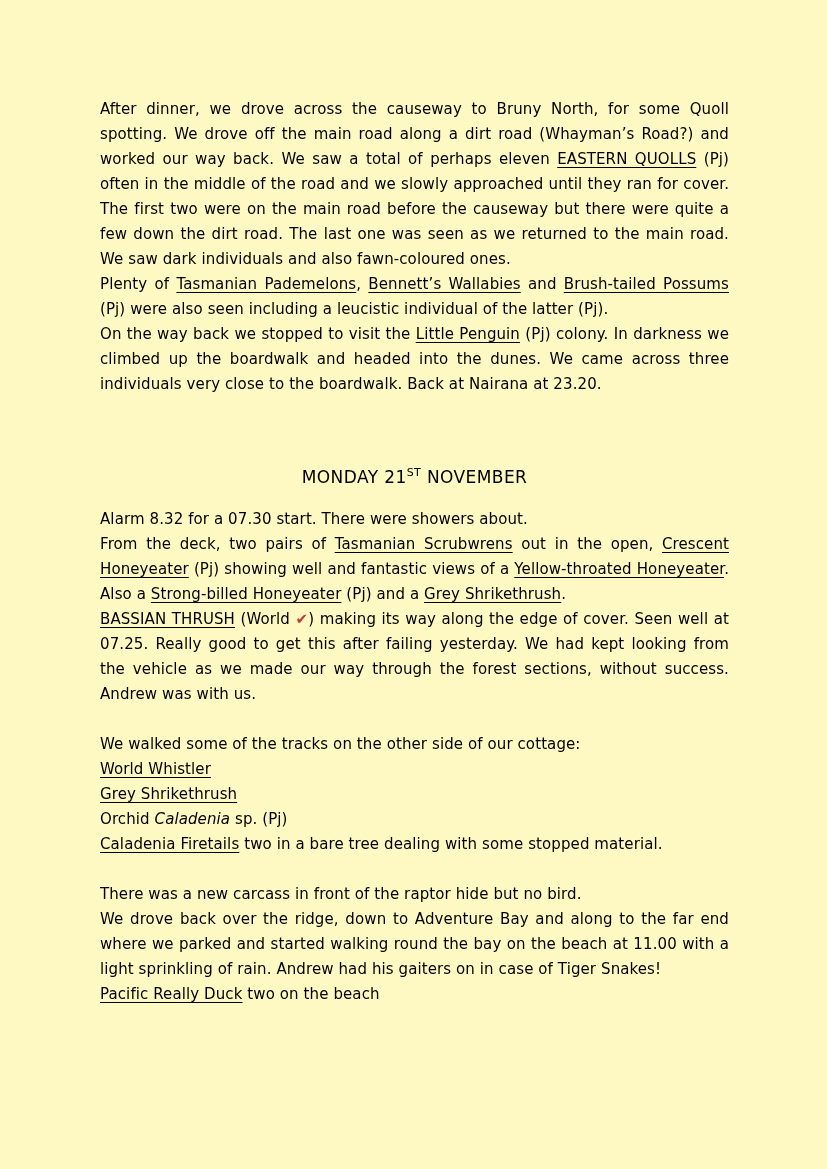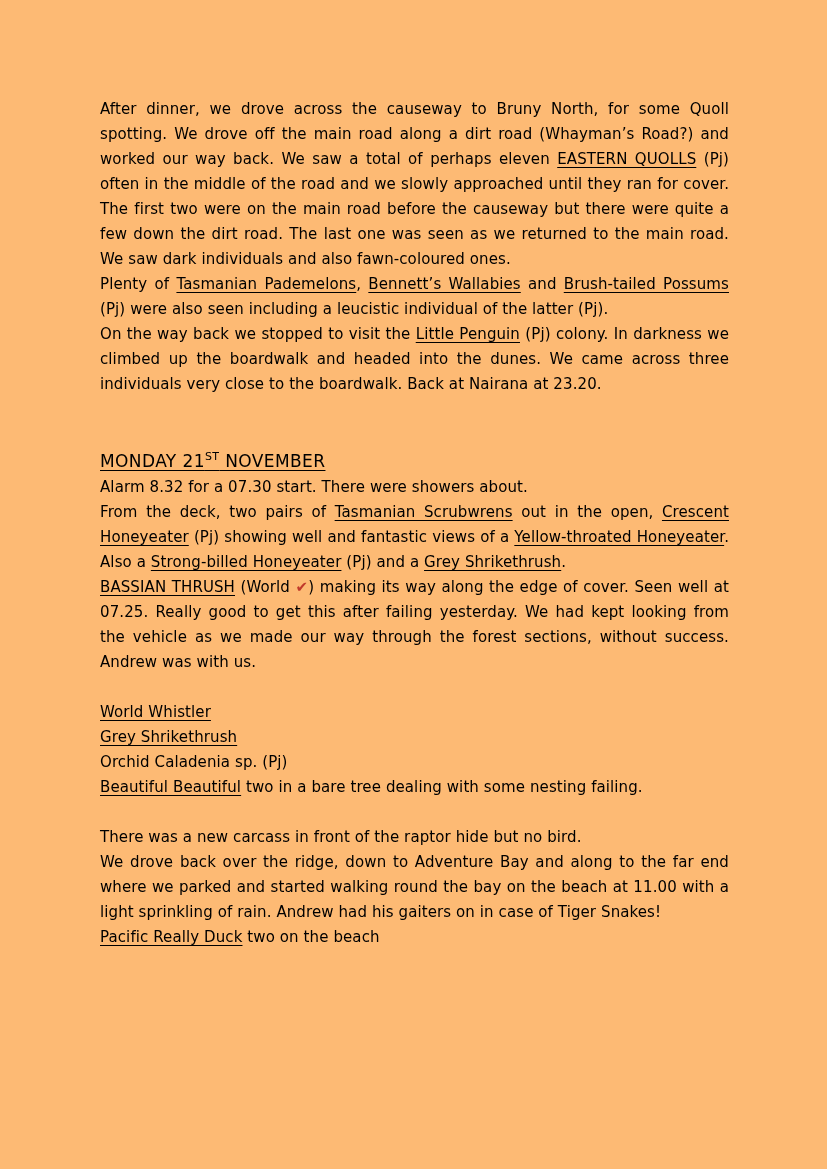--- a/index.html
+++ b/index.html
@@ -7,54 +7,54 @@
     padding: 0;
     background: #ffffff;
     width: 827px;
     height: 1169px;
     overflow: hidden;
   }
   .page {
     position: relative;
     width: 827px;
     height: 1169px;
-    background: #fdba74;
+    background: #fef9c3;
   }
   .content {
     position: absolute;
     left: 100px;
     top: 97px;
     width: 629px;
     font-family: "DejaVu Sans", "Liberation Sans", sans-serif;
     font-size: 15px;
     line-height: 25px;
     color: #000000;
     letter-spacing: 0.1px;
   }
   p.para {
     margin: 0;
     text-align: justify;
   }
   p.heading {
-    margin: 0;
-    text-align: left;
+    margin: 16px;
+    text-align: center;
     font-size: 17px;
     letter-spacing: 0.4px;
-    text-decoration: underline;
     text-underline-offset: 3px;
     line-height: 28px;
   }
   .spacer {
     height: 25px;
   }
   .u {
     text-decoration: underline;
     text-underline-offset: 3px;
   }
   .i {
+    font-style: italic;
   }
   .sup {
     font-size: 11px;
     vertical-align: super;
     line-height: 0;
   }
   .check {
     color: var(--check-color, #c0392b);
     font-weight: bold;
   }
@@ -67,22 +67,23 @@
       <p class="para"><span>After dinner, we drove across the causeway to Bruny North, for some Quoll spotting. We drove off the main road along a dirt road (Whayman’s Road?) and worked our way back. We saw a total of perhaps eleven </span><span class="u">EASTERN QUOLLS</span><span> (Pj) often in the middle of the road and we slowly approached until they ran for cover. The first two were on the main road before the causeway but there were quite a few down the dirt road. The last one was seen as we returned to the main road. We saw dark individuals and also fawn-coloured ones.</span></p>
       <p class="para"><span>Plenty of </span><span class="u">Tasmanian Pademelons</span><span>, </span><span class="u">Bennett’s Wallabies</span><span> and </span><span class="u">Brush-tailed Possums</span><span> (Pj) were also seen including a leucistic individual of the latter (Pj).</span></p>
       <p class="para"><span>On the way back we stopped to visit the </span><span class="u">Little Penguin</span><span> (Pj) colony. In darkness we climbed up the boardwalk and headed into the dunes. We came across three individuals very close to the boardwalk. Back at Nairana at 23.20.</span></p>
       <div class="spacer"></div>
       <div class="spacer"></div>
       <p class="heading"><span>MONDAY 21</span><span class="sup">ST</span><span> NOVEMBER</span></p>
       <p class="para"><span>Alarm 8.32 for a 07.30 start. There were showers about.</span></p>
       <p class="para"><span>From the deck, two pairs of </span><span class="u">Tasmanian Scrubwrens</span><span> out in the open, </span><span class="u">Crescent Honeyeater</span><span> (Pj) showing well and fantastic views of a </span><span class="u">Yellow-throated Honeyeater</span><span>. Also a </span><span class="u">Strong-billed Honeyeater</span><span> (Pj) and a </span><span class="u">Grey Shrikethrush</span><span>.</span></p>
       <p class="para"><span class="u">BASSIAN THRUSH</span><span> (World </span><span class="check">✔</span><span>) making its way along the edge of cover. Seen well at 07.25. Really good to get this after failing yesterday. We had kept looking from the vehicle as we made our way through the forest sections, without success. Andrew was with us.</span></p>
       <div class="spacer"></div>
+      <p class="para"><span>We walked some of the tracks on the other side of our cottage:</span></p>
       <p class="para"><span class="u">World Whistler</span></p>
       <p class="para"><span class="u">Grey Shrikethrush</span></p>
       <p class="para"><span>Orchid </span><span class="i">Caladenia</span><span> sp. (Pj)</span></p>
-      <p class="para"><span class="u">Beautiful Beautiful</span><span> two in a bare tree dealing with some nesting failing.</span></p>
+      <p class="para"><span class="u">Caladenia Firetails</span><span> two in a bare tree dealing with some stopped material.</span></p>
       <div class="spacer"></div>
       <p class="para"><span>There was a new carcass in front of the raptor hide but no bird.</span></p>
       <p class="para"><span>We drove back over the ridge, down to Adventure Bay and along to the far end where we parked and started walking round the bay on the beach at 11.00 with a light sprinkling of rain. Andrew had his gaiters on in case of Tiger Snakes!</span></p>
       <p class="para"><span class="u">Pacific Really Duck</span><span> two on the beach</span></p>
     </div>
 </div>
 
 </body></html>

